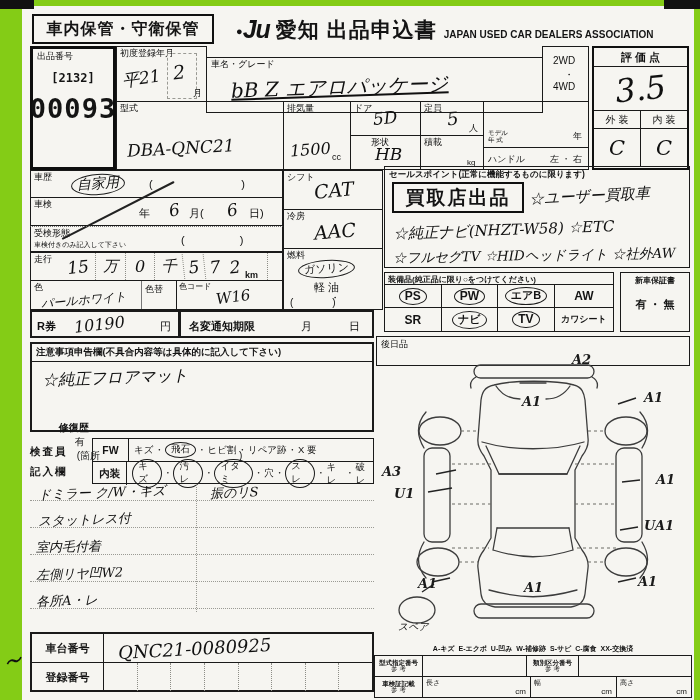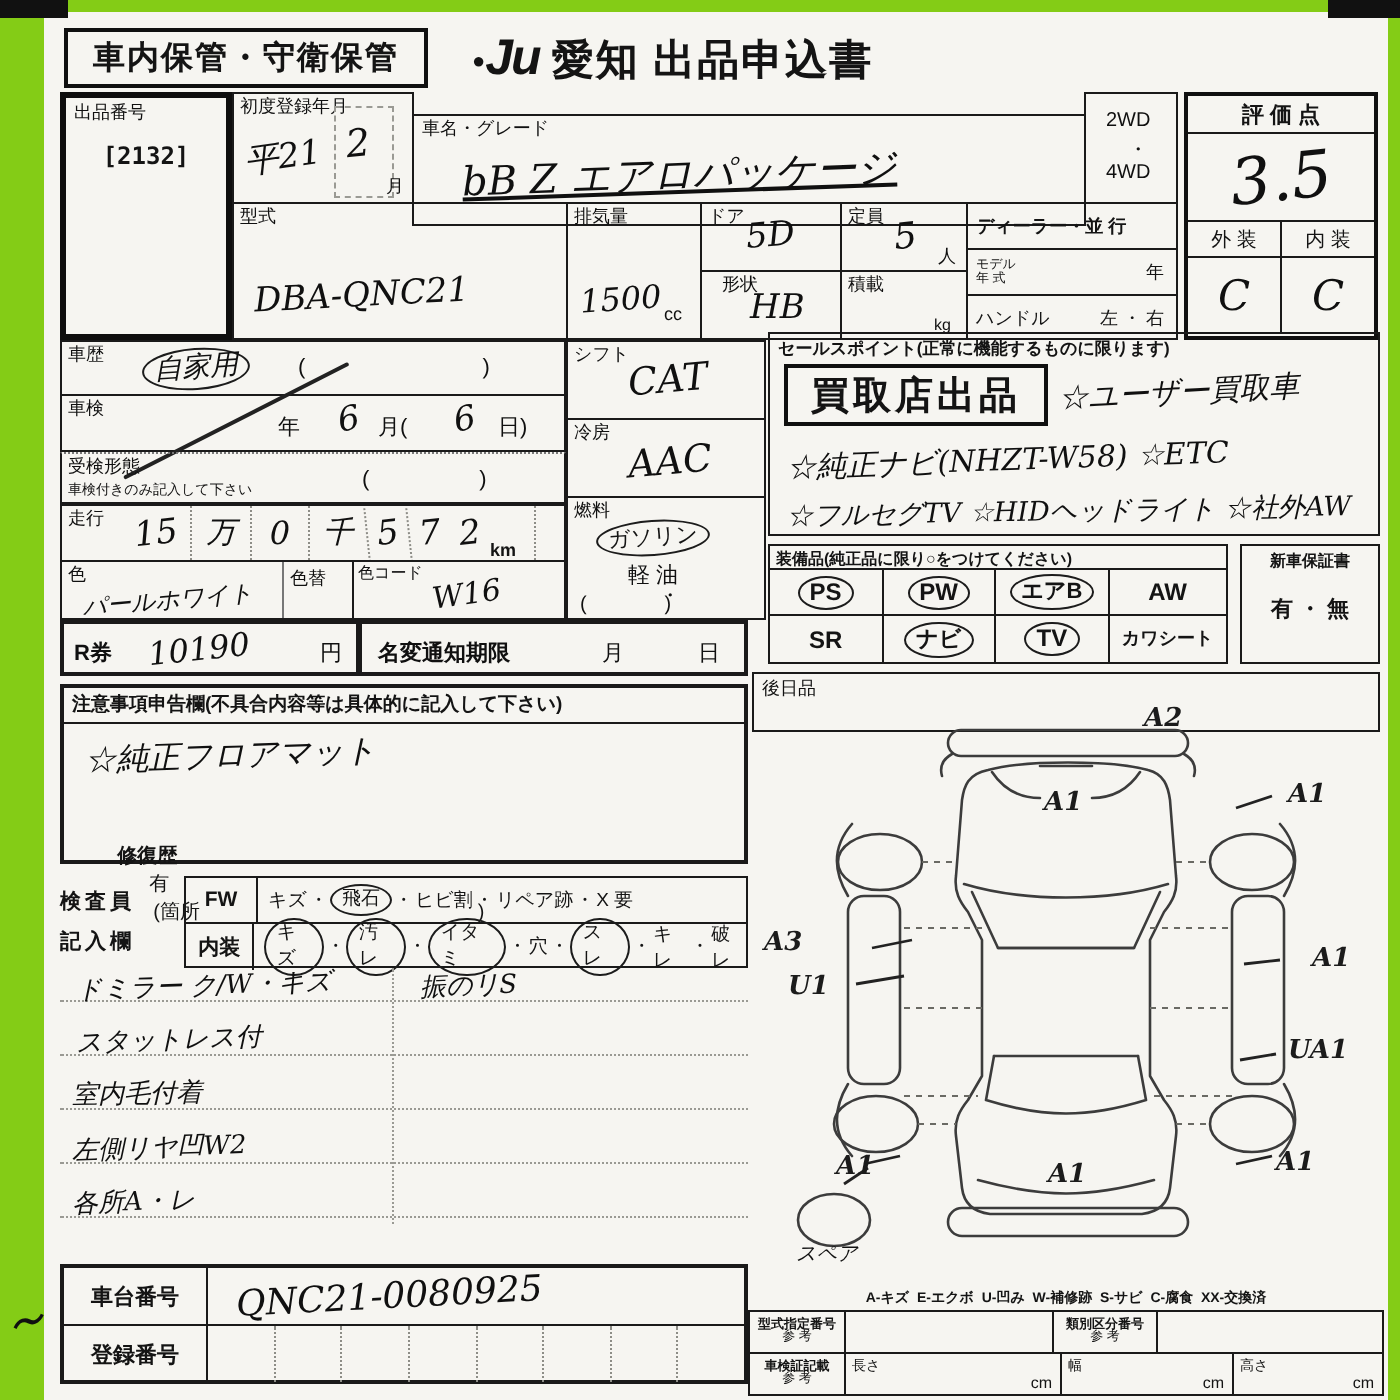--- a/index.html
+++ b/index.html
@@ -28,25 +28,27 @@
   <div class="abs" style="left:0;top:0;width:34px;height:9px;background:#111"></div>
   <div class="abs" style="left:664px;top:0;width:36px;height:9px;background:#111"></div>
 
   <div class="bx2 ctr" style="left:32px;top:14px;width:182px;height:30px">
     <span style="font-size:16px;font-weight:bold;letter-spacing:1px">車内保管・守衛保管</span>
   </div>
   <div class="abs row" style="left:236px;top:12px;height:32px;align-items:flex-end">
     <span style="font-size:11px;font-weight:bold;padding-bottom:7px">●</span>
     <span style="font-size:25px;font-weight:900;font-style:italic;letter-spacing:-1px">Ju</span>
     <span style="font-size:21px;font-weight:900;margin-left:6px;letter-spacing:1px;white-space:nowrap">愛知 出品申込書</span>
+    <span style="font-size:10px;font-weight:bold;margin-left:7px;padding-bottom:4px;white-space:nowrap">JAPAN USED CAR DEALERS ASSOCIATION</span>
   </div>
 
   <div class="abs" style="left:30px;top:46px;width:86px;height:124px;border:3px solid #0e0e0e;box-sizing:border-box">
     <span class="lbl" style="left:4px;top:3px">出品番号</span>
     <div class="ctr mono" style="position:absolute;left:0;top:22px;width:100%;font-size:12px;font-weight:bold">[2132]</div>
+    <div class="ctr mono" style="position:absolute;left:0;top:44px;width:100%;font-size:27px;font-weight:bold;letter-spacing:1px">00093</div>
   </div>
   <div class="bx" style="left:116px;top:46px;width:91px;height:56px">
     <span class="lbl" style="left:3px;top:2px">初度登録年月</span>
     <div class="abs" style="left:50px;top:6px;width:28px;height:44px;border:1px dashed #9a9a94"></div>
     <span class="abs hw" style="left:5px;top:20px;font-size:17px;transform:rotate(-8deg)">平21</span>
     <span class="abs hw" style="left:56px;top:14px;font-size:19px;transform:rotate(-6deg)">2</span>
     <span class="prt" style="left:76px;top:40px;font-size:9px">月</span>
   </div>
   <div class="bx" style="left:206px;top:57px;width:337px;height:56px">
     <span class="lbl" style="left:4px;top:2px">車名・グレード</span>
@@ -76,36 +78,33 @@
   <div class="bx" style="left:283px;top:101px;width:68px;height:69px">
     <span class="lbl" style="left:3px;top:2px">排気量</span>
     <span class="abs hw" style="left:6px;top:38px;font-size:16px;transform:rotate(-4deg)">1500</span>
     <span class="prt" style="left:48px;top:50px;font-size:9px">cc</span>
   </div>
   <div class="bx" style="left:350px;top:101px;width:71px;height:35px">
     <span class="lbl" style="left:3px;top:2px">ドア</span>
     <span class="abs hw" style="left:22px;top:6px;font-size:17px;transform:rotate(-5deg)">5D</span>
   </div>
   <div class="bx" style="left:350px;top:135px;width:71px;height:35px">
-    <span class="lbl" style="left:10px;top:2px">形状</span>
+    <span class="lbl" style="left:20px;top:2px">形状</span>
     <span class="abs hw" style="left:24px;top:8px;font-size:17px">HB</span>
   </div>
   <div class="bx" style="left:420px;top:101px;width:64px;height:35px">
     <span class="lbl" style="left:3px;top:2px">定員</span>
     <span class="abs hw" style="left:26px;top:6px;font-size:18px;transform:rotate(-6deg)">5</span>
     <span class="prt" style="left:48px;top:20px;font-size:9px">人</span>
   </div>
   <div class="bx" style="left:420px;top:135px;width:64px;height:35px">
     <span class="lbl" style="left:3px;top:2px">積載</span>
     <span class="prt" style="left:46px;top:22px;font-size:8px">kg</span>
   </div>
   <div class="bx" style="left:483px;top:101px;width:106px;height:69px">
-    <div class="abs row" style="left:0;top:0;width:100%;height:23px;border-bottom:1px solid #1a1a1a;box-sizing:border-box">
-      <span style="font-size:9px;margin-left:4px;font-weight:bold">ディーラー・並 行</span>
-    </div>
     <div class="abs row" style="left:0;top:23px;width:100%;height:23px;border-bottom:1px solid #1a1a1a;box-sizing:border-box">
       <span style="font-size:6.5px;margin-left:4px;line-height:1.1">
         <span style="display:block">モデル</span>
         <span style="display:block">年 式</span>
       </span>
       <span style="font-size:9px;margin-left:auto;margin-right:6px">年</span>
     </div>
     <div class="abs row" style="left:0;top:46px;width:100%;height:23px">
       <span style="font-size:9px;margin-left:4px">ハンドル</span>
       <span style="font-size:9px;margin-left:auto;margin-right:6px">左 ・ 右</span>

